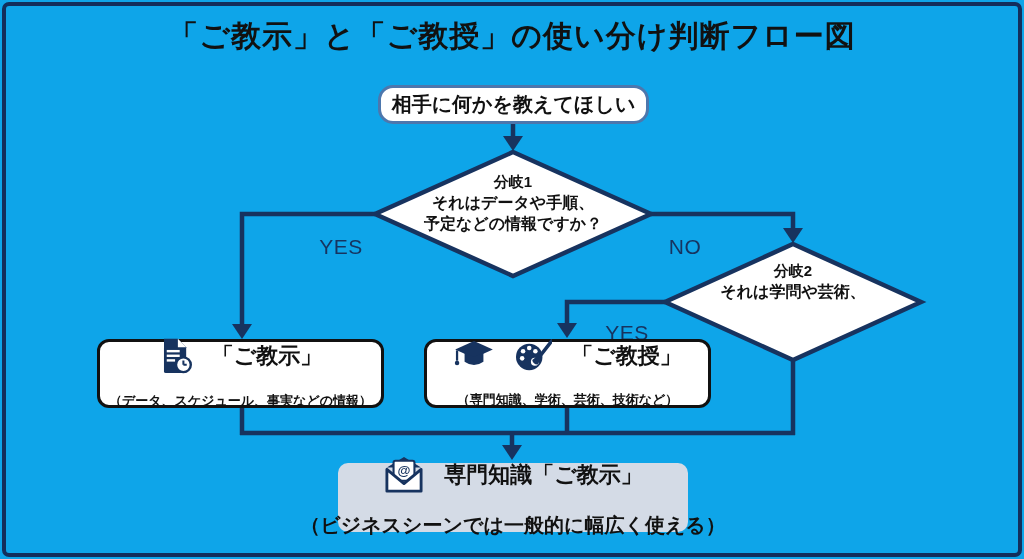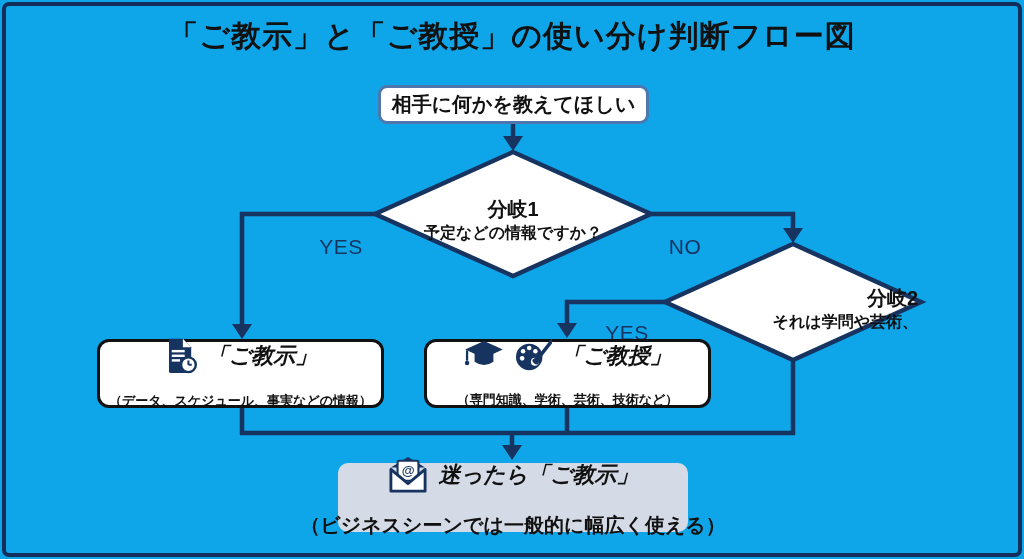--- a/index.html
+++ b/index.html
@@ -11,41 +11,41 @@
            font-size:30px; font-weight:bold; color:var(--text,#111); letter-spacing:1px; }
 
   svg.connectors { position:absolute; left:0; top:0; z-index:1; }
   .connectors .wire { stroke:var(--navy,#17335f); stroke-width:4.5; fill:none; }
   .connectors .head { fill:var(--navy,#17335f); stroke:none; }
   .connectors .diamond { fill:#ffffff; stroke:var(--navy,#17335f); stroke-width:4.5; stroke-linejoin:miter; }
 
   .node { position:absolute; z-index:2; box-sizing:border-box; }
 
   .startbox { left:378px; top:85px; width:271px; height:39px;
-              background:#fff; border:3px solid var(--start-border,#4d77ad); border-radius:9px;
+              background:#fff; border:3px solid var(--start-border,#4d77ad); border-radius:15px;
               display:flex; align-items:center; justify-content:center;
               font-size:20px; font-weight:bold; color:var(--text,#111); }
 
   .dtext { text-align:center; font-weight:bold; color:var(--text,#111);
            font-size:16px; line-height:1.32; }
-  .dtext .dname { font-size:20px;margin-top:24px; }
+  .dtext .dname { font-size:15px; }
   .d1 { left:383px; top:172px; width:260px; }
-  .d2 { left:668px; top:261px; width:250px;text-align:right; }
+  .d2 { left:668px; top:261px; width:250px; }
 
   .yesno { font-size:21px; font-weight:normal; color:var(--navy,#17335f); letter-spacing:0.5px; text-align:center;margin-top:47px; }
   .yes1 { left:306px; top:188px; width:70px; }
   .no1  { left:650px; top:188px; width:70px; }
   .yes2 { left:592px; top:274px; width:70px; }
 
   .resultbox { top:339px; width:287px; height:69px; background:#fff;
                border:3.5px solid var(--box-border,#111); border-radius:12px;
                display:flex; flex-direction:column; align-items:center; justify-content:center; }
   .result-left  { left:97px; }
   .result-right { left:424px; }
-  .titlerow { display:flex; align-items:center; justify-content:flex-end; gap:9px;font-style:italic; }
+  .titlerow { display:flex; align-items:center; justify-content:flex-end; gap:19px; }
   .titlerow .big { font-size:22px; font-weight:bold; color:var(--text,#111); }
   .subtle { font-size:13px; font-weight:bold; color:var(--text,#111); margin-top:18px; white-space:nowrap; }
 
   .fallbackbox { left:338px; top:463px; width:350px; height:69px;
                  background:var(--fallback-bg,#d4dbe6); border-radius:10px;
                  display:flex; flex-direction:column; align-items:center; justify-content:center; }
   .fallbackbox .big { font-size:22px; }
   .fallbackbox .subtle { font-size:20px; }
 
   .icon { display:block; }
@@ -86,20 +86,21 @@
   </svg>
 
   <div class="title">「ご教示」と「ご教授」の使い分け判断フロー図</div>
 
   <div class="node startbox">
     <span>相手に何かを教えてほしい</span>
   </div>
 
   <div class="node dtext d1">
     <div class="dname">分岐1</div>
+    <div>それはデータや手順、</div>
     <div>予定などの情報ですか？</div>
   </div>
 
   <div class="node dtext d2">
     <div class="dname">分岐2</div>
     <div>それは学問や芸術、</div>
   </div>
 
   <div class="node yesno yes1">YES</div>
   <div class="node yesno no1">NO</div>
@@ -147,19 +148,19 @@
   </div>
 
   <div class="node fallbackbox">
     <div class="titlerow">
       <svg class="icon" width="42" height="38" viewBox="0 0 44 40">
         <polygon class="ink" points="22,1 40,12 4,12"></polygon>
         <rect class="ring" x="11" y="5" width="22" height="21" rx="2" stroke-width="2.2"></rect>
         <text x="22" y="20" text-anchor="middle" font-size="14" font-weight="bold" fill="var(--navy,#17335f)" font-family="Liberation Sans, sans-serif">@</text>
         <path class="ring" d="M4,14 V37 H40 V14 L22,29 Z" stroke-width="3" stroke-linejoin="round"></path>
       </svg>
-      <span class="big">迷ったら「ご教示」</span>
+      <span class="big">専門知識「ご教示」</span>
     </div>
     <div class="subtle">（ビジネスシーンでは一般的に幅広く使える）</div>
   </div>
 
   <div class="frame"></div>
 </div>
 
 </body></html>

